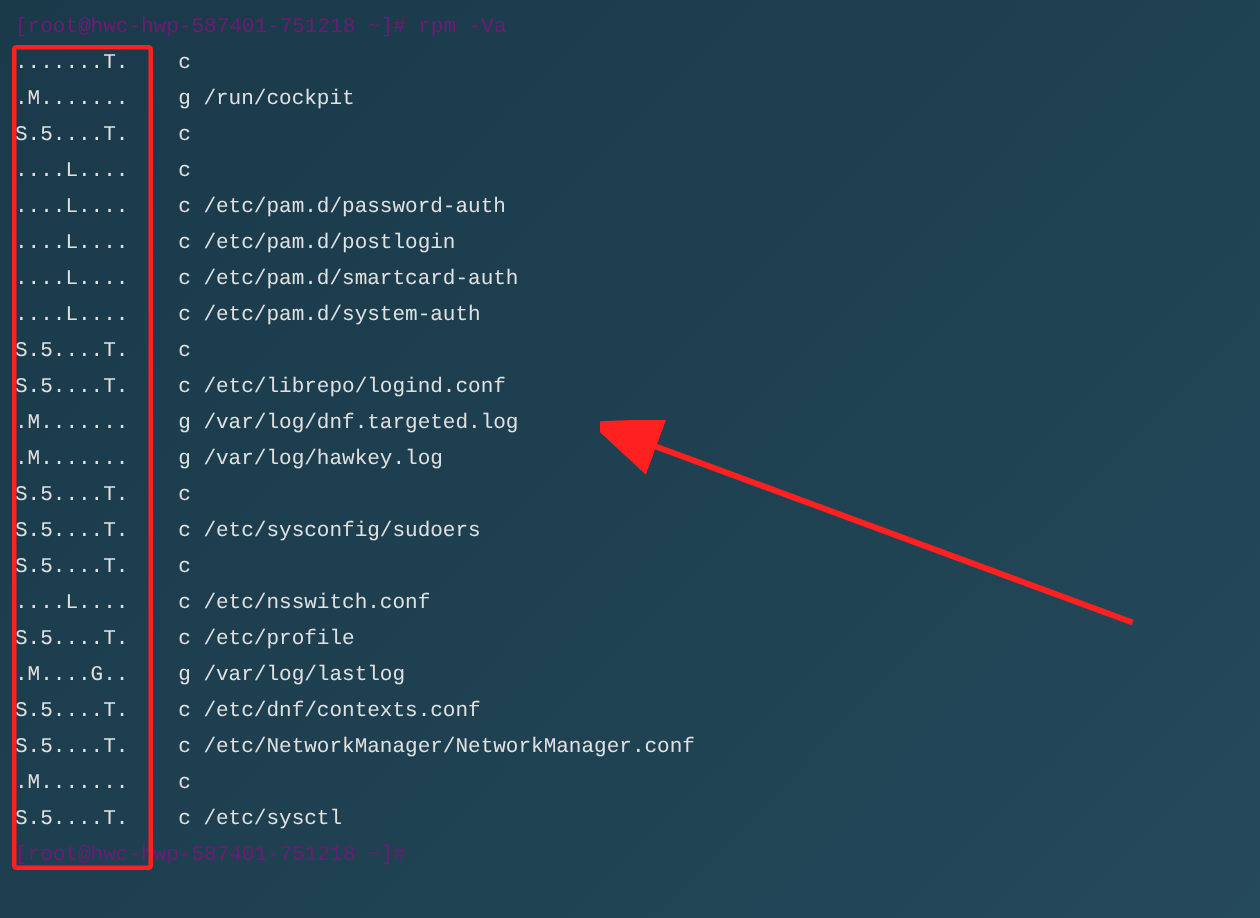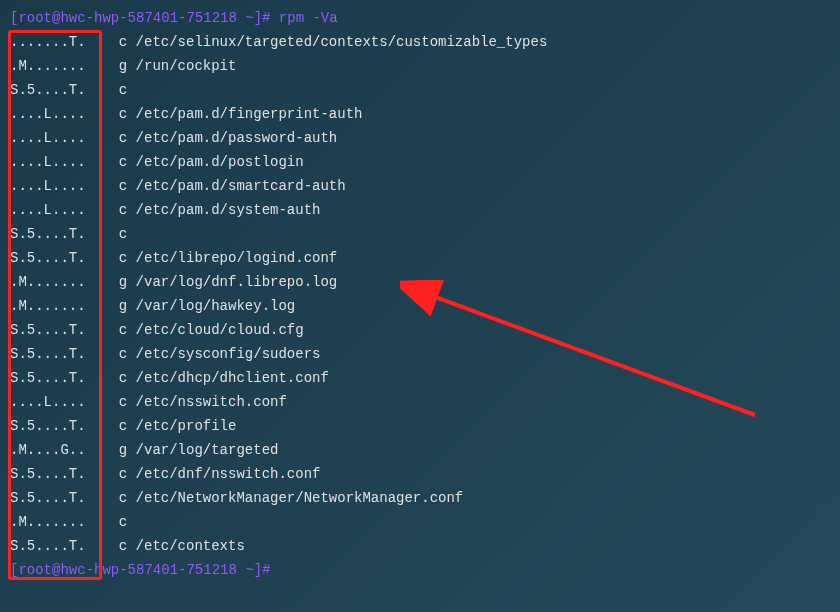--- a/index.html
+++ b/index.html
@@ -17,21 +17,21 @@
       overflow: hidden;
       padding: 6px 10px;
       position: relative;
     }
     .terminal-line {
       display: flex;
       line-height: 24px;
       white-space: pre;
     }
     .prompt-part {
-      color: #8b5cf6;
+      color: #701a75;
     }
     .highlight-box {
       position: absolute;
       border: 3px solid #ff2020;
       border-radius: 3px;
       left: 8px;
       top: 30px;
       width: 94px;
       height: 550px;
       pointer-events: none;
@@ -52,42 +52,42 @@
     }
   </style>
 </head>
 <body>
 
 <div class="terminal-line">
   <span class="prompt-part">[root@hwc-hwp-587401-751218 ~]# rpm -Va</span>
 </div>
 
 <div id="output-lines">
-    <div class="terminal-line"><span class="flags-col">.......T.</span><span class="type-col">  c </span><span>/etc/selinux/targeted/contexts/customizable_types</span></div>
+    <div class="terminal-line"><span class="flags-col">.......T.</span><span class="type-col">  c </span></div>
     <div class="terminal-line"><span class="flags-col">.M.......</span><span class="type-col">  g </span><span>/run/cockpit</span></div>
     <div class="terminal-line"><span class="flags-col">S.5....T.</span><span class="type-col">  c </span></div>
-    <div class="terminal-line"><span class="flags-col">....L....</span><span class="type-col">  c </span><span>/etc/pam.d/fingerprint-auth</span></div>
+    <div class="terminal-line"><span class="flags-col">....L....</span><span class="type-col">  c </span></div>
     <div class="terminal-line"><span class="flags-col">....L....</span><span class="type-col">  c </span><span>/etc/pam.d/password-auth</span></div>
     <div class="terminal-line"><span class="flags-col">....L....</span><span class="type-col">  c </span><span>/etc/pam.d/postlogin</span></div>
     <div class="terminal-line"><span class="flags-col">....L....</span><span class="type-col">  c </span><span>/etc/pam.d/smartcard-auth</span></div>
     <div class="terminal-line"><span class="flags-col">....L....</span><span class="type-col">  c </span><span>/etc/pam.d/system-auth</span></div>
     <div class="terminal-line"><span class="flags-col">S.5....T.</span><span class="type-col">  c </span></div>
     <div class="terminal-line"><span class="flags-col">S.5....T.</span><span class="type-col">  c </span><span>/etc/librepo/logind.conf</span></div>
-    <div class="terminal-line"><span class="flags-col">.M.......</span><span class="type-col">  g </span><span>/var/log/dnf.librepo.log</span></div>
+    <div class="terminal-line"><span class="flags-col">.M.......</span><span class="type-col">  g </span><span>/var/log/dnf.targeted.log</span></div>
     <div class="terminal-line"><span class="flags-col">.M.......</span><span class="type-col">  g </span><span>/var/log/hawkey.log</span></div>
-    <div class="terminal-line"><span class="flags-col">S.5....T.</span><span class="type-col">  c </span><span>/etc/cloud/cloud.cfg</span></div>
+    <div class="terminal-line"><span class="flags-col">S.5....T.</span><span class="type-col">  c </span></div>
     <div class="terminal-line"><span class="flags-col">S.5....T.</span><span class="type-col">  c </span><span>/etc/sysconfig/sudoers</span></div>
-    <div class="terminal-line"><span class="flags-col">S.5....T.</span><span class="type-col">  c </span><span>/etc/dhcp/dhclient.conf</span></div>
+    <div class="terminal-line"><span class="flags-col">S.5....T.</span><span class="type-col">  c </span></div>
     <div class="terminal-line"><span class="flags-col">....L....</span><span class="type-col">  c </span><span>/etc/nsswitch.conf</span></div>
     <div class="terminal-line"><span class="flags-col">S.5....T.</span><span class="type-col">  c </span><span>/etc/profile</span></div>
-    <div class="terminal-line"><span class="flags-col">.M....G..</span><span class="type-col">  g </span><span>/var/log/targeted</span></div>
-    <div class="terminal-line"><span class="flags-col">S.5....T.</span><span class="type-col">  c </span><span>/etc/dnf/nsswitch.conf</span></div>
+    <div class="terminal-line"><span class="flags-col">.M....G..</span><span class="type-col">  g </span><span>/var/log/lastlog</span></div>
+    <div class="terminal-line"><span class="flags-col">S.5....T.</span><span class="type-col">  c </span><span>/etc/dnf/contexts.conf</span></div>
     <div class="terminal-line"><span class="flags-col">S.5....T.</span><span class="type-col">  c </span><span>/etc/NetworkManager/NetworkManager.conf</span></div>
     <div class="terminal-line"><span class="flags-col">.M.......</span><span class="type-col">  c </span></div>
-    <div class="terminal-line"><span class="flags-col">S.5....T.</span><span class="type-col">  c </span><span>/etc/contexts</span></div>
+    <div class="terminal-line"><span class="flags-col">S.5....T.</span><span class="type-col">  c </span><span>/etc/sysctl</span></div>
   </div>
 
 <div class="terminal-line">
   <span class="prompt-part">[root@hwc-hwp-587401-751218 ~]# </span>
 </div>
 
 <div class="highlight-box"></div>
 
 <div class="arrow-container">
   <svg width="380" height="160">

